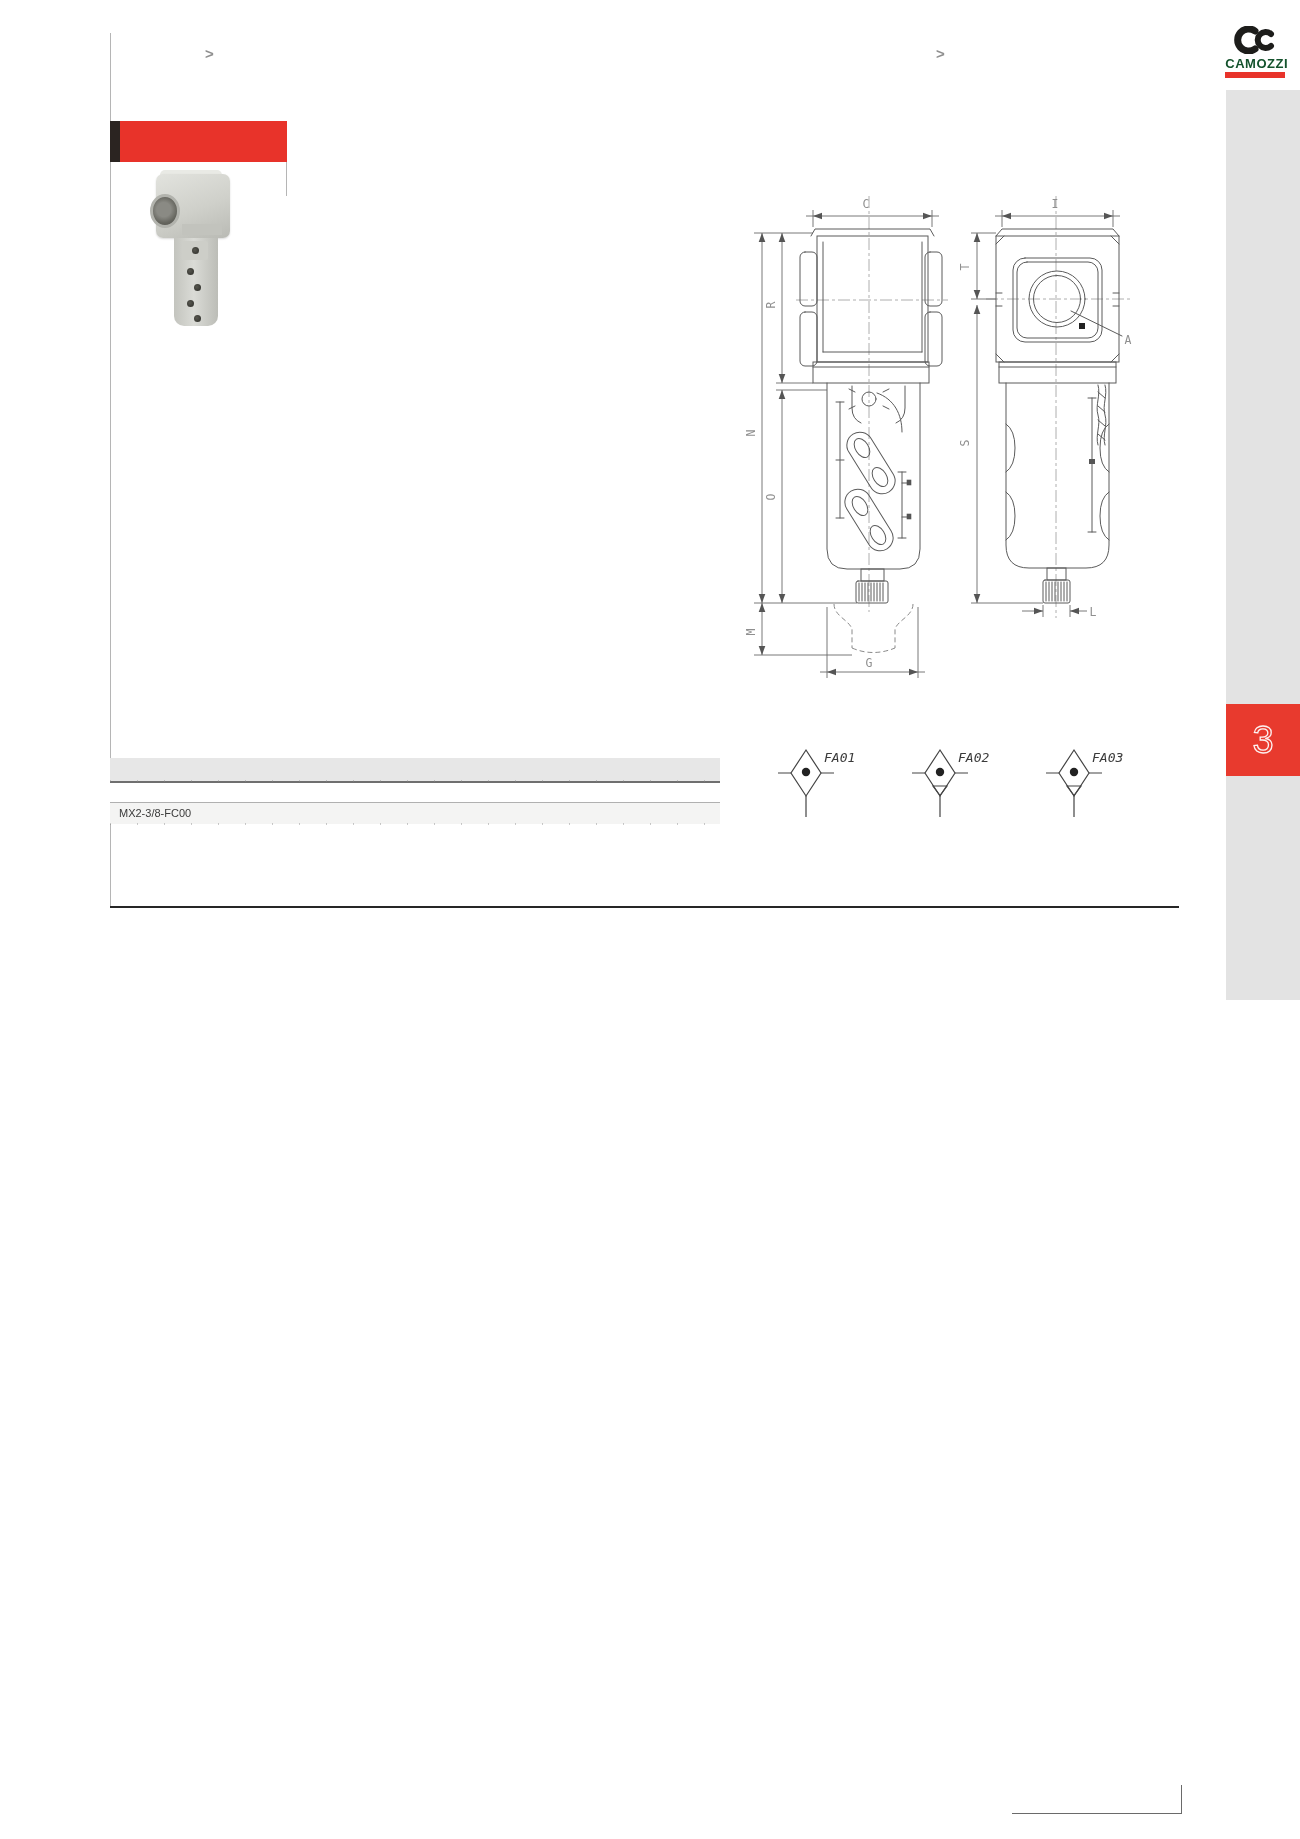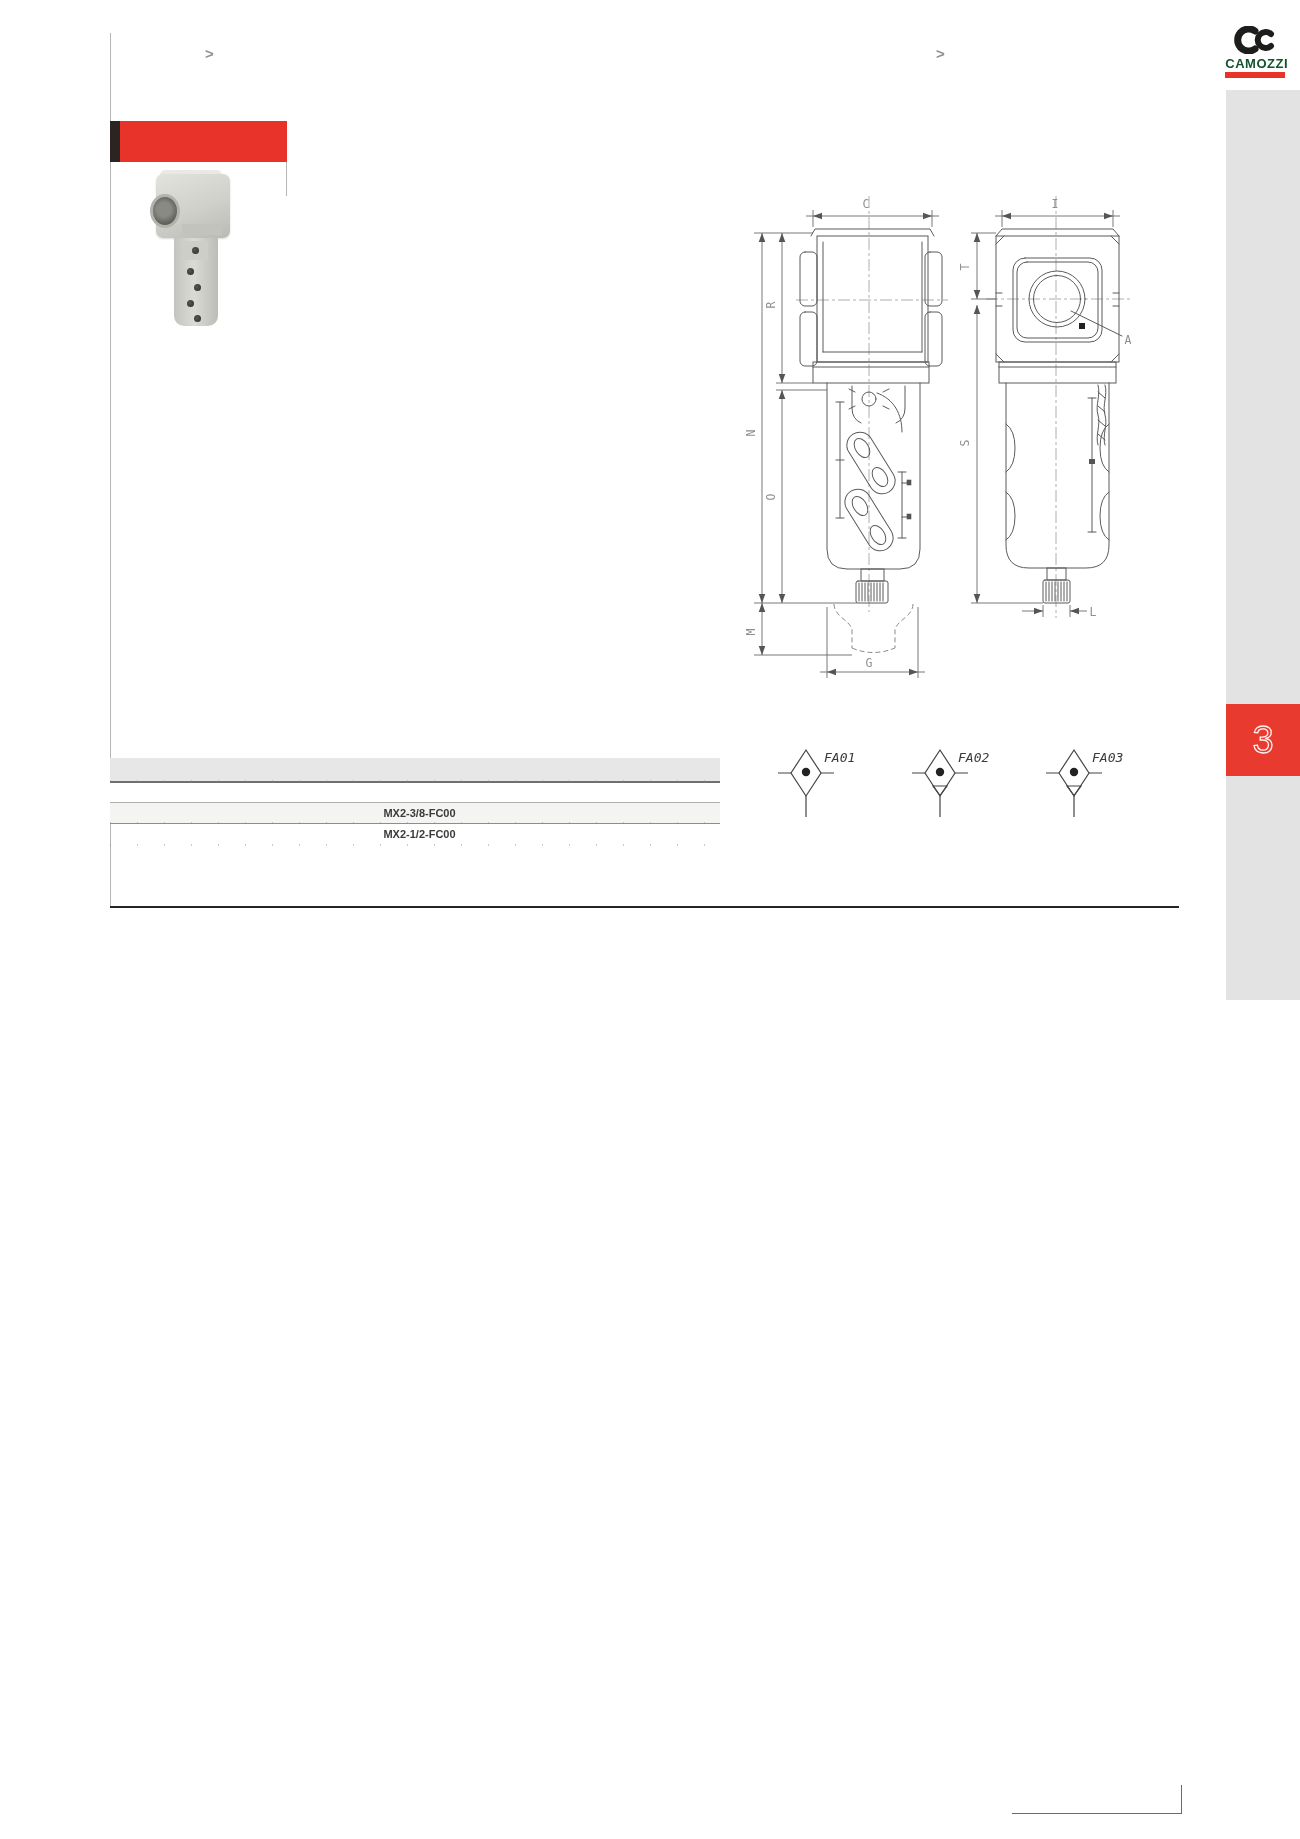--- a/index.html
+++ b/index.html
@@ -39,22 +39,22 @@
   .ph-bowl{position:absolute;left:26px;top:70px;width:44px;height:88px;border-radius:0 0 10px 10px;
            background:linear-gradient(90deg,#c3c4be 0%,#dadbd6 45%,#bcbdb7 100%);}
   .ph-tab{position:absolute;left:34px;top:73px;width:26px;height:19px;background:#cdcec8;border-radius:2px;}
   .hole{position:absolute;width:7px;height:7px;border-radius:50%;
         background:radial-gradient(circle at 40% 40%,#57574f,#2c2c28);}
 
   
   .table{position:absolute;left:110px;top:758px;width:610px;font-size:11px;color:#3b3b3b;}
   .t-head{height:23px;background:#e7e7e7;border-bottom:2px solid #6f6f6f;position:relative;}
   .t-spacer{height:19px;background:#fff;border-bottom:1px solid #b0b0b0;}
-  .t-row{height:21px;line-height:21px;padding-left:9px;font-weight:bold;
-         border-bottom:1px solid #8d8d8d;position:relative;box-sizing:border-box;text-align:center;}
+  .t-row{height:21px;line-height:21px;padding-left:9px;font-weight:normal;
+         border-bottom:1px solid #8d8d8d;position:relative;box-sizing:border-box;}
   .t-row.alt{background:#f4f4f3;}
   .t-row:last-child{border-bottom:none;}
   .t-row::after,.t-head::after{content:"";position:absolute;left:0;right:0;bottom:-1px;height:2px;
          background:repeating-linear-gradient(90deg,#8a8a8a 0 1px,transparent 1px 27px);opacity:.45;}
   .t-bottom-rule{position:absolute;left:110px;top:906px;width:1069px;height:2px;background:#262626;}
 
   
   .f-h{position:absolute;left:1012px;top:1813px;width:170px;height:1px;background:#6a6a6a;}
   .f-v{position:absolute;left:1181px;top:1785px;width:1px;height:29px;background:#6a6a6a;}
 
@@ -256,20 +256,19 @@
       <circle cx="1074" cy="772" r="4.2" fill="#222" stroke="none"></circle>
       <path d="M1067,786 L1081,786 L1074,795.5 Z"></path>
     </g>
     <text class="symlabel" x="1092" y="762">FA03</text>
   </svg>
 
   <div class="table">
     <div class="t-head"></div>
     <div class="t-spacer"></div>
     <div class="t-row alt">MX2-3/8-FC00</div>
-    <div class="t-row">MX2-1/2-FC00</div>
   </div>
   <div class="t-bottom-rule"></div>
 
   <div class="f-h"></div>
   <div class="f-v"></div>
 
 </div>
 
 </body></html>

